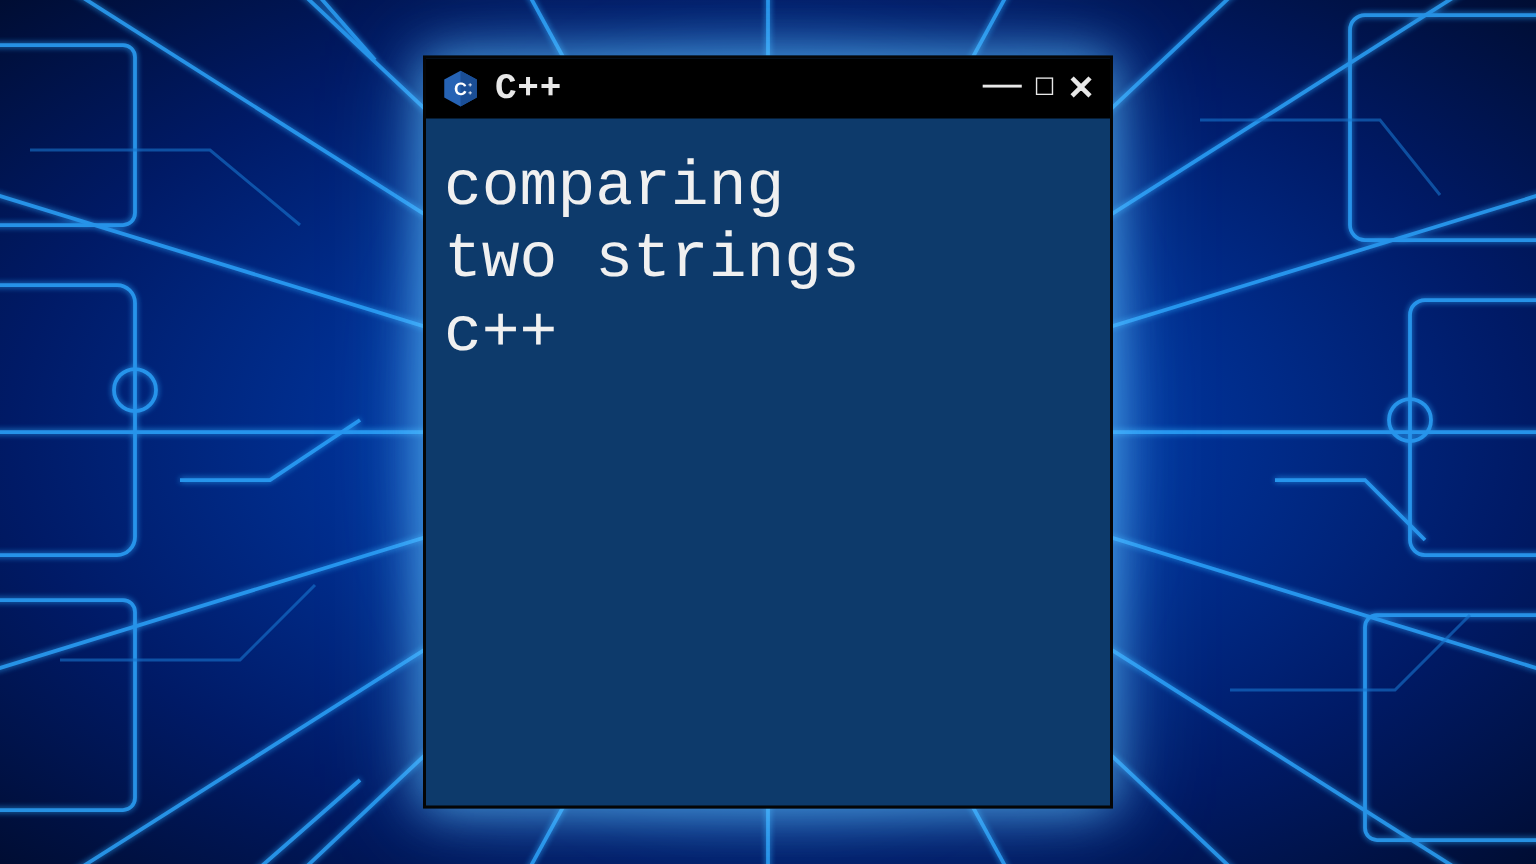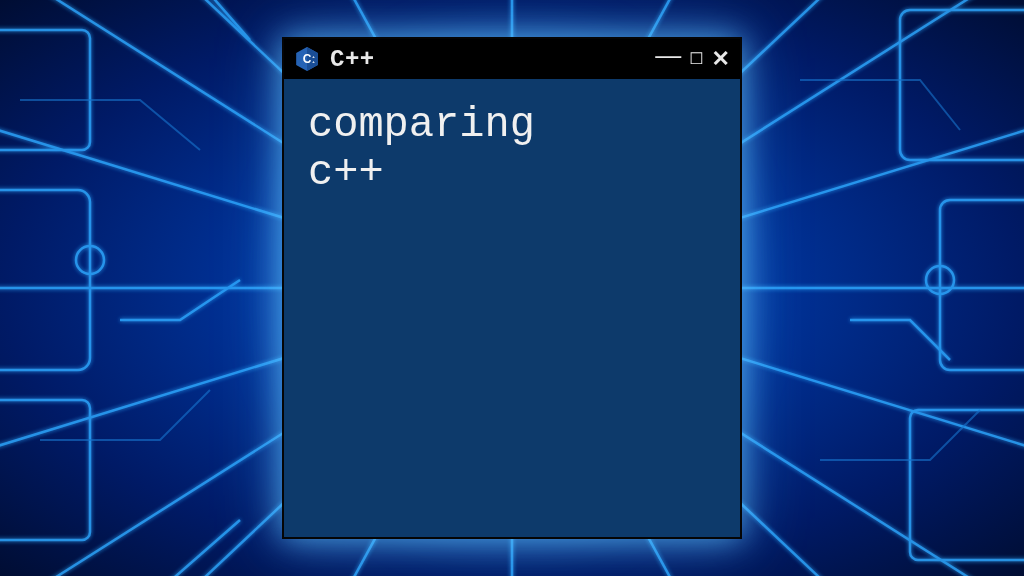--- a/index.html
+++ b/index.html
@@ -72,21 +72,21 @@
     .ctrl {
       font-size: 22px;
       line-height: 1;
       cursor: pointer;
       font-family: Arial, sans-serif;
     }
     .ctrl-min { font-size: 26px; position: relative; top: -4px; }
     .ctrl-max { font-size: 16px; }
     .ctrl-close { font-size: 22px; font-weight: bold; }
     .content {
-      padding: 22px 24px;
+      padding: 22px 12px;
       color: #f0f0f0;
       font-size: 42px;
       line-height: 1.15;
       letter-spacing: 0px;
     }
     .content-line { white-space: pre; }
   </style>
 </head>
 <body>
 
@@ -168,15 +168,16 @@
     </span>
     <span class="title-text">C++</span>
     <div class="window-controls">
       <span class="ctrl ctrl-min">—</span>
       <span class="ctrl ctrl-max">☐</span>
       <span class="ctrl ctrl-close">✕</span>
     </div>
   </div>
   <div class="content">
     <div class="content-line">comparing</div>
+    <div class="content-line">two strings</div>
     <div class="content-line">c++</div>
   </div>
 </div>
 
 </body></html>

